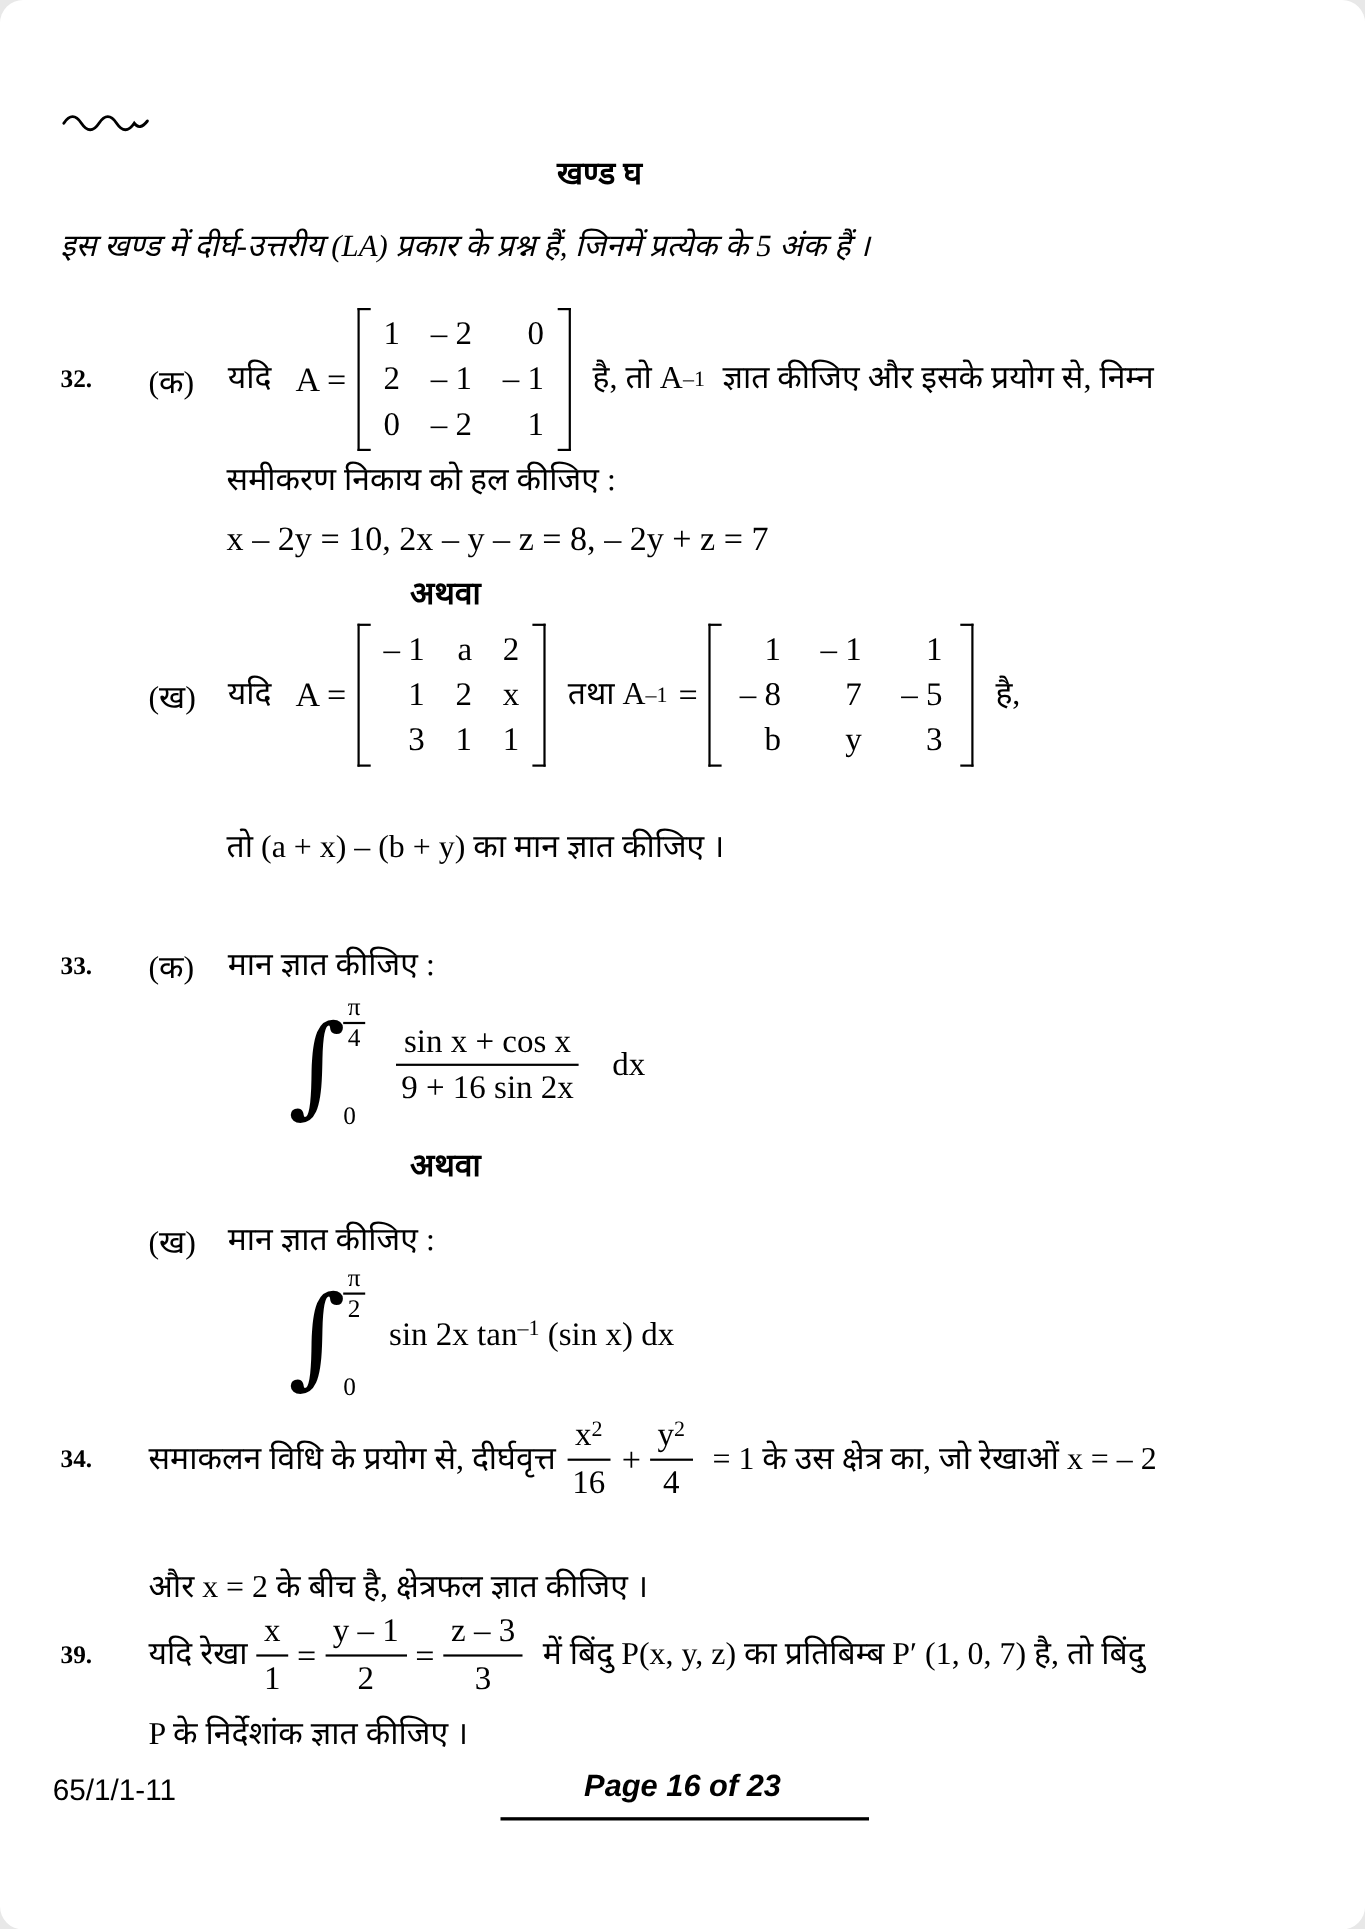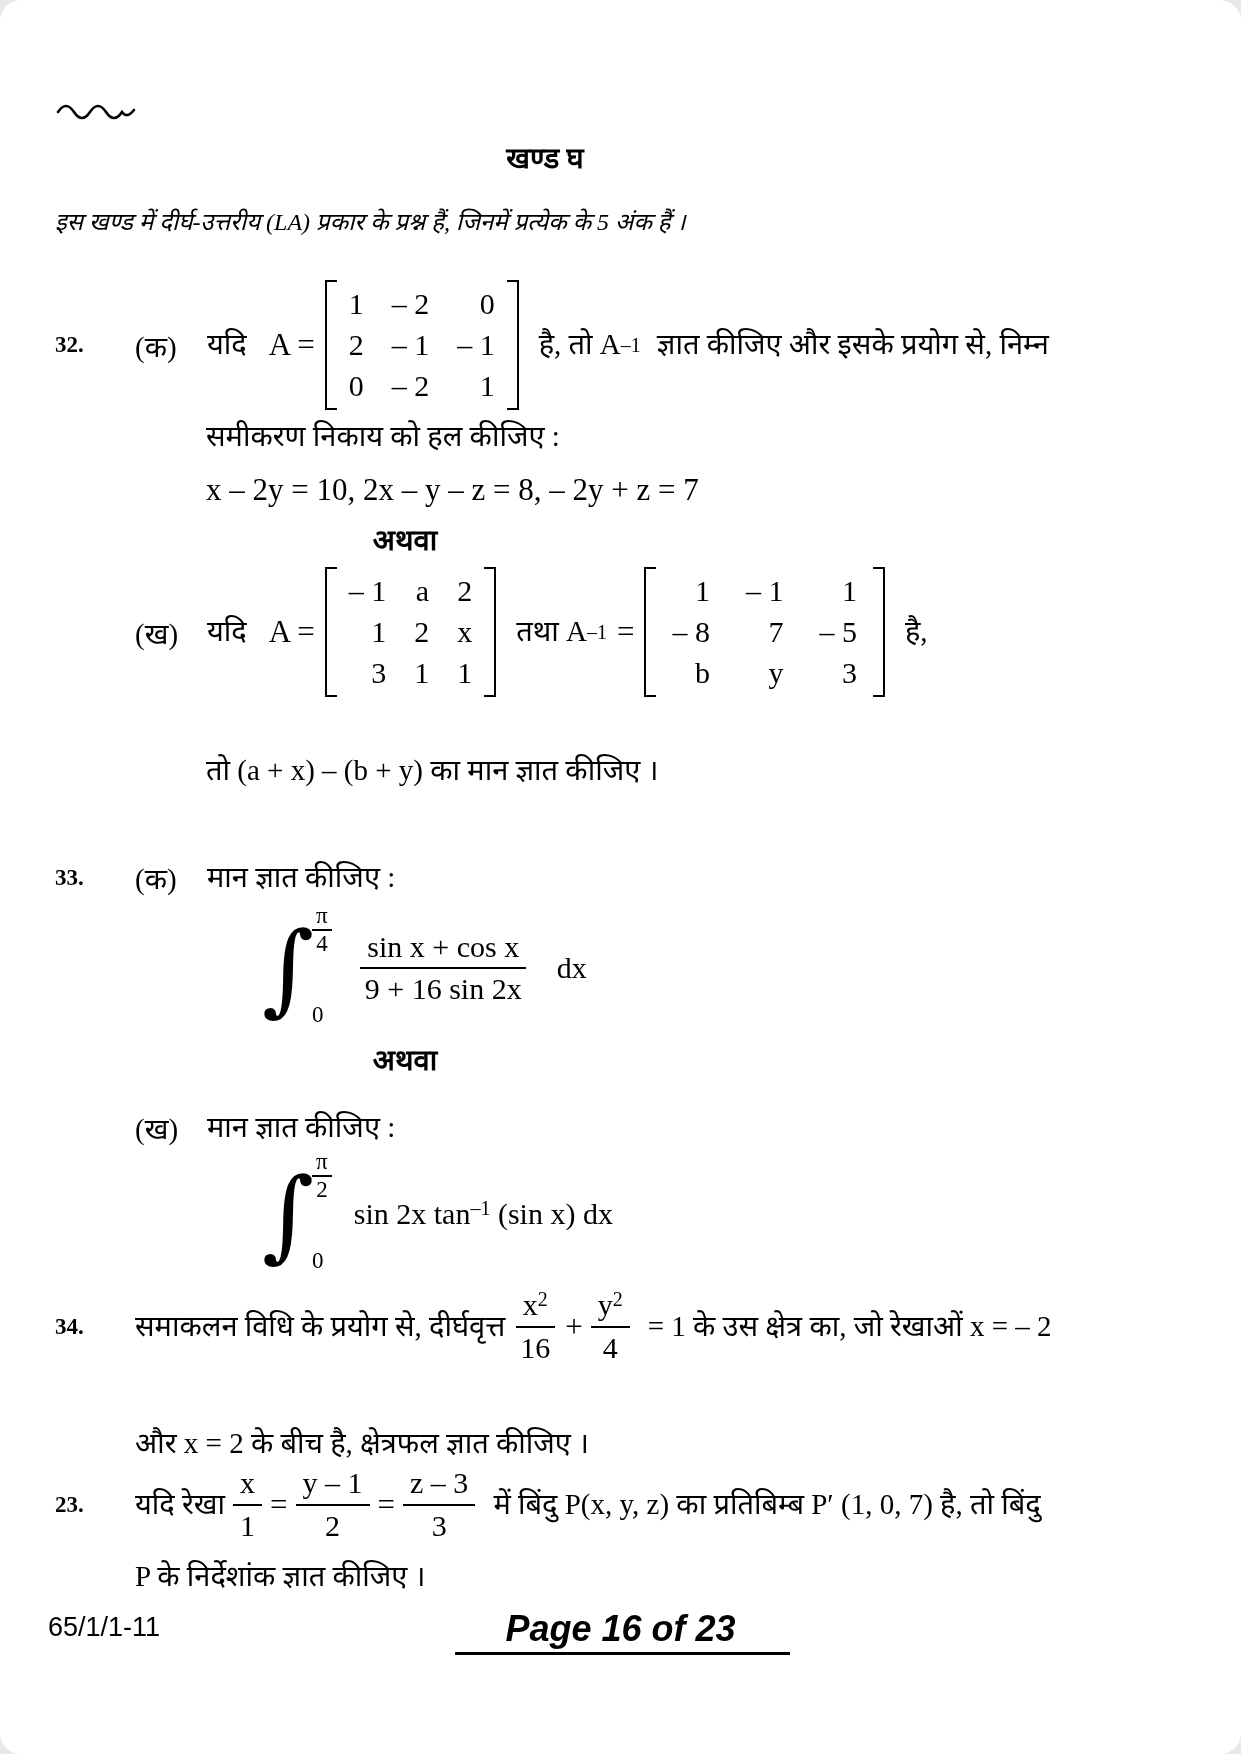--- a/index.html
+++ b/index.html
@@ -45,39 +45,39 @@
   .lim-frac .n { border-bottom:2px solid #000; padding:0 4px 1px 4px; }
   .lim-frac .d { padding-top:1px; }
   .lim-lower { font-size:23px; margin-bottom:-4px; }
   .int-body { font-size:30px; margin-left:22px; white-space:nowrap; }
   .dx { font-size:30px; margin-left:20px; }
 
   .math { font-size:31px; white-space:nowrap; }
 
   
   .footer-code { font-family:"Liberation Sans","DejaVu Sans",sans-serif; font-size:27px; }
-  .footer-page { font-family:"Liberation Sans","DejaVu Sans",sans-serif; font-size:36px; font-weight:bold; font-style:italic; }
+  .footer-page { font-family:"Liberation Sans","DejaVu Sans",sans-serif; font-size:28px; font-weight:bold; font-style:italic; }
   .footer-line { border-top:3.5px solid #000; }
 
   .squiggle-svg { display:block; }
 </style>
 </head>
 <body>
 
 <div class="page">
 
   <div class="abs" style="left:55px; top:98px;">
     <svg class="squiggle-svg" width="82" height="26" viewBox="0 0 82 26">
       <path d="M3 14 Q11 2 19 14 T35 14 T51 14 T67 14 Q72 21 79 12" fill="none" stroke="#000" stroke-width="2.6" stroke-linecap="round"></path>
     </svg>
   </div>
 
   <div class="abs hindi bold" style="left:0; top:140px; width:1090px; text-align:center;">खण्ड घ</div>
 
-  <div class="abs hindi italic" style="left:55px; top:207px; font-size:24px;">इस खण्ड में दीर्घ-उत्तरीय (LA) प्रकार के प्रश्न हैं, जिनमें प्रत्येक के 5 अंक हैं ।</div>
+  <div class="abs hindi italic" style="left:55px; top:207px; font-size:28px;">इस खण्ड में दीर्घ-उत्तरीय (LA) प्रकार के प्रश्न हैं, जिनमें प्रत्येक के 5 अंक हैं ।</div>
 
   <div class="abs q-row" style="left:55px; top:280px;">
     <span class="q-num">32.</span>
     <span class="q-label">(क)</span>
     <span class="hindi">यदि</span>
     <span class="math gap-l">A =</span>
     <span class="matrix">
       <span class="mgrid">
         <span class="cell">1</span>
         <span class="cell">– 2</span>
@@ -189,21 +189,21 @@
     <span class="math">+</span>
     <span class="frac">
       <span class="fn"><span>y</span><sup class="exp">2</sup></span>
       <span class="fd">4</span>
     </span>
     <span class="hindi gap-s">= 1 के उस क्षेत्र का, जो रेखाओं x = – 2</span>
   </div>
   <div class="abs hindi" style="left:135px; top:1425px;">और x = 2 के बीच है, क्षेत्रफल ज्ञात कीजिए ।</div>
 
   <div class="abs q-row" style="left:55px; top:1465px;">
-    <span class="q-num">23.</span>
+    <span class="q-num">39.</span>
     <span class="hindi">यदि रेखा</span>
     <span class="frac">
       <span class="fn">x</span>
       <span class="fd">1</span>
     </span>
     <span class="math">=</span>
     <span class="frac">
       <span class="fn">y – 1</span>
       <span class="fd">2</span>
     </span>

